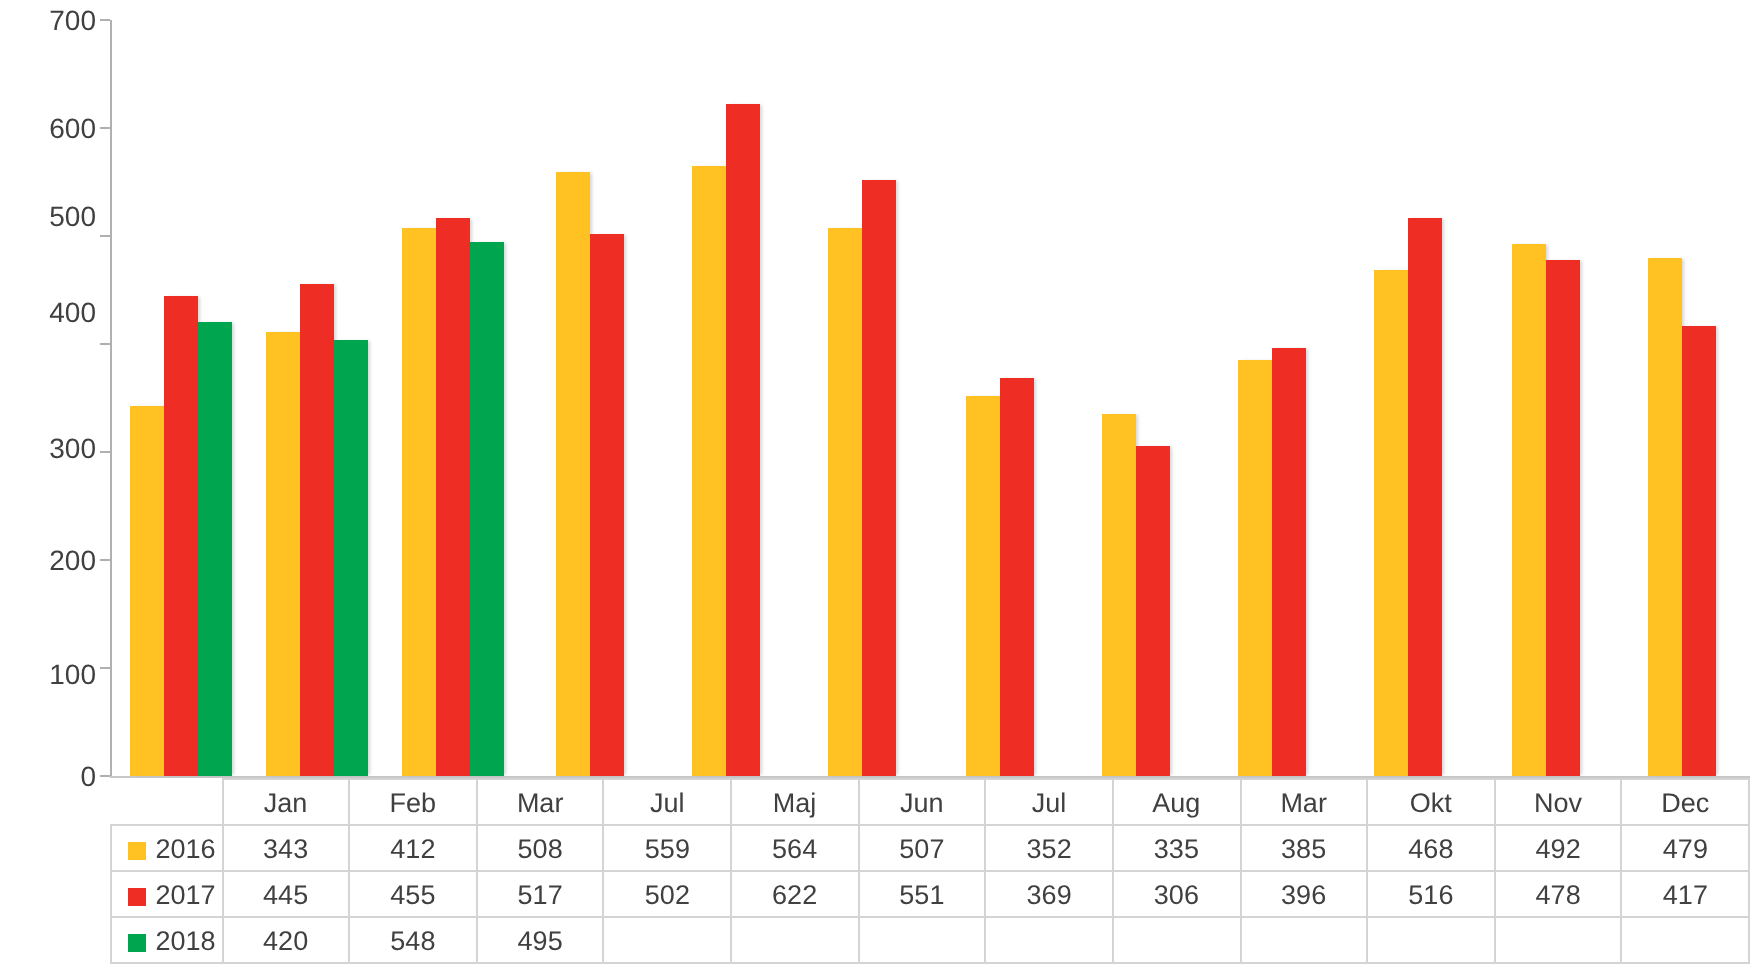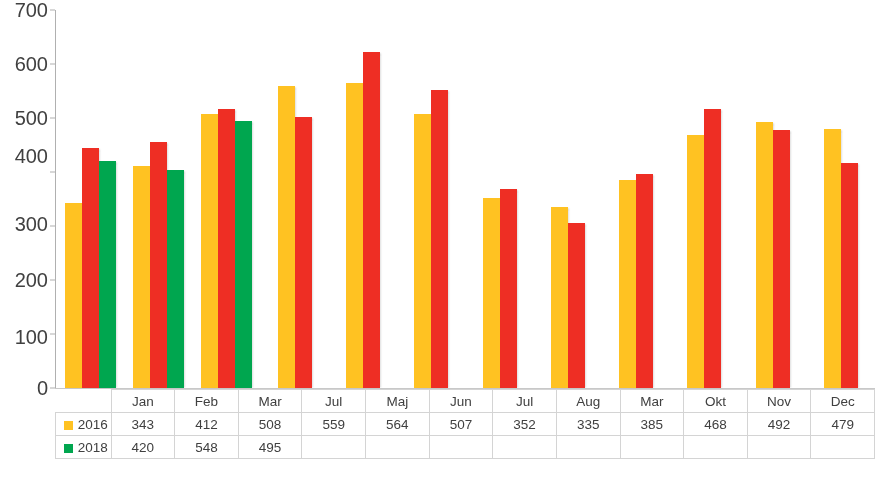--- a/index.html
+++ b/index.html
@@ -36,21 +36,21 @@
     left: 0;
     top: 0;
     width: 48px;
     height: 396px;
   }
   .y-tick-label {
     position: absolute;
     right: 0;
     width: 48px;
     text-align: right;
-    font-size: 20px;
+    font-size: 14px;
     line-height: 1;
     color: #404040;
     transform: translateY(-50%);
     white-space: nowrap;
   }
 
   .y-axis-line {
     position: absolute;
     left: 55px;
     top: 10px;
@@ -145,21 +145,21 @@
 <div id="chart-root">
 
   <div id="plot-wrap">
 
     <div class="y-axis-labels">
         <div class="y-tick-label" style="top: 388px;">0</div>
         <div class="y-tick-label" style="top: 337px; text-align: right;">100</div>
         <div class="y-tick-label" style="top: 280px;">200</div>
         <div class="y-tick-label" style="top: 224px;">300</div>
         <div class="y-tick-label" style="top: 156px;">400</div>
-        <div class="y-tick-label" style="top: 118px;">500</div>
+        <div class="y-tick-label" style="top: 108px;">500</div>
         <div class="y-tick-label" style="top: 64px;">600</div>
         <div class="y-tick-label" style="top: 10px;">700</div>
       </div>
 
     <div class="y-axis-line"></div>
     <div class="x-axis-line"></div>
 
     <div id="bars-area">
         <div class="bar-group" style="left: 0px; width: 68.25px;">
           <div class="bar" style="height: 185.22px; background: rgb(255, 194, 34);"></div>
@@ -252,20 +252,35 @@
           <td>564</td>
           <td>507</td>
           <td>352</td>
           <td>335</td>
           <td>385</td>
           <td>468</td>
           <td>492</td>
           <td>479</td>
         </tr>
         <tr>
+          <td class="legend-cell"><span class="legend-swatch" style="background: rgb(238, 46, 36);"></span><span>2017</span></td>
+          <td>445</td>
+          <td>455</td>
+          <td>517</td>
+          <td>502</td>
+          <td>622</td>
+          <td>551</td>
+          <td>369</td>
+          <td>306</td>
+          <td>396</td>
+          <td>516</td>
+          <td>478</td>
+          <td>417</td>
+        </tr>
+        <tr>
           <td class="legend-cell"><span class="legend-swatch" style="background: rgb(0, 166, 79);"></span><span>2018</span></td>
           <td>420</td>
           <td>548</td>
           <td>495</td>
           <td></td>
           <td></td>
           <td></td>
           <td></td>
           <td></td>
           <td></td>

